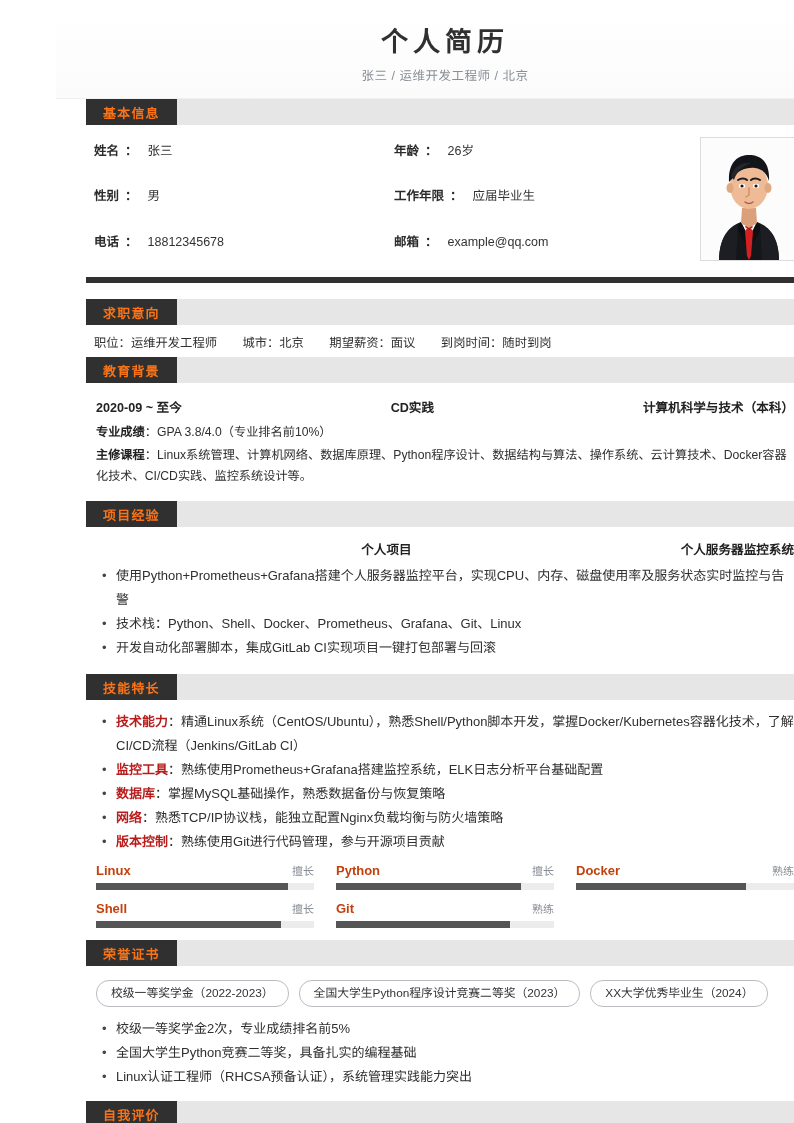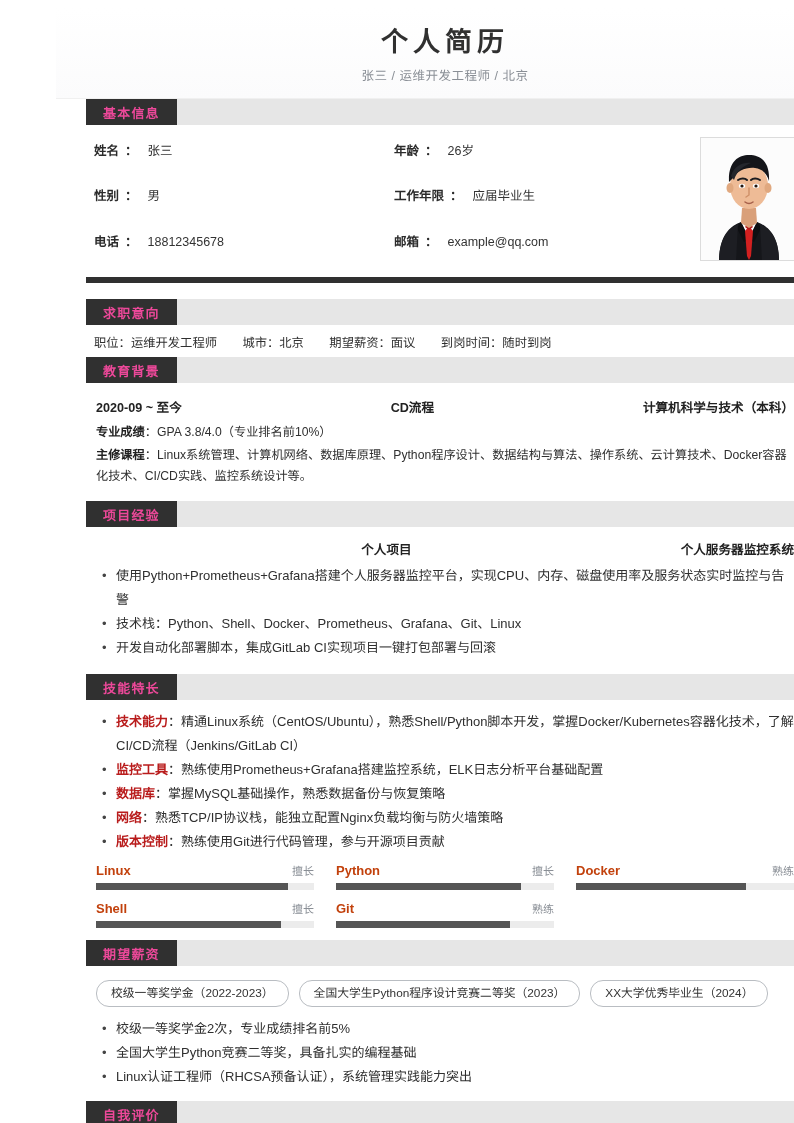--- a/index.html
+++ b/index.html
@@ -51,21 +51,21 @@
   
   .section-head {
     margin: 0 30px;
     height: 26px;
     background: #e6e6e6;
     display: flex;
     align-items: stretch;
   }
   .section-head .tab {
     background: #303030;
-    color: #ec4899;
+    color: #f97316;
     font-size: 13px;
     font-weight: bold;
     letter-spacing: 1.2px;
     display: flex;
     align-items: center;
     padding: 0 17px;
   }
 
   .section-body {
     margin: 0 30px;
@@ -349,21 +349,21 @@
     <span>期望薪资：面议</span>
     <span>到岗时间：随时到岗</span>
   </div>
 
   <div class="section-head">
     <div class="tab">教育背景</div>
   </div>
   <div class="section-body" style="padding-top:12px">
     <div class="edu-top">
       <span>2020-09 ~ 至今</span>
-      <span class="mid">CD流程</span>
+      <span class="mid">CD实践</span>
       <span>计算机科学与技术（本科）</span>
     </div>
     <div class="kv-line">
       <b>专业成绩</b><span>：GPA 3.8/4.0（专业排名前10%）</span>
     </div>
     <div class="kv-line">
       <b>主修课程</b><span>：Linux系统管理、计算机网络、数据库原理、Python程序设计、数据结构与算法、操作系统、云计算技术、Docker容器化技术、CI/CD实践、监控系统设计等。</span>
     </div>
   </div>
 
@@ -448,21 +448,21 @@
         </div>
         <div class="sb-track">
           <div class="sb-fill" style="width: 80%;"></div>
         </div>
       </div>
       <div></div>
     </div>
   </div>
 
   <div class="section-head" style="margin-top:4px">
-    <div class="tab">期望薪资</div>
+    <div class="tab">荣誉证书</div>
   </div>
   <div class="section-body" style="padding-top:6px">
     <div class="chips">
       <span class="chip">校级一等奖学金（2022-2023）</span>
       <span class="chip">全国大学生Python程序设计竞赛二等奖（2023）</span>
       <span class="chip">XX大学优秀毕业生（2024）</span>
     </div>
     <ul class="bullets">
       <li>校级一等奖学金2次，专业成绩排名前5%</li>
       <li>全国大学生Python竞赛二等奖，具备扎实的编程基础</li>

